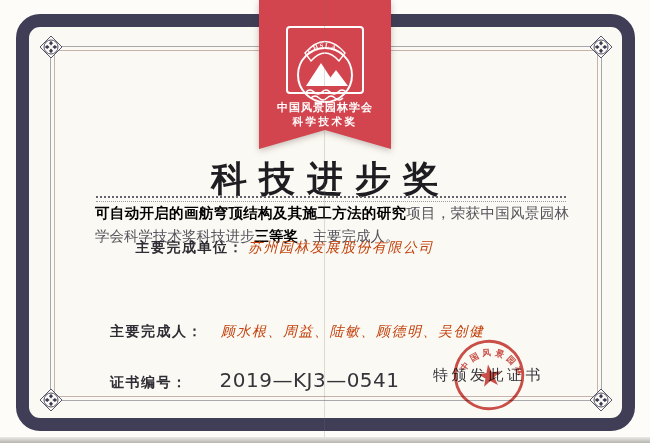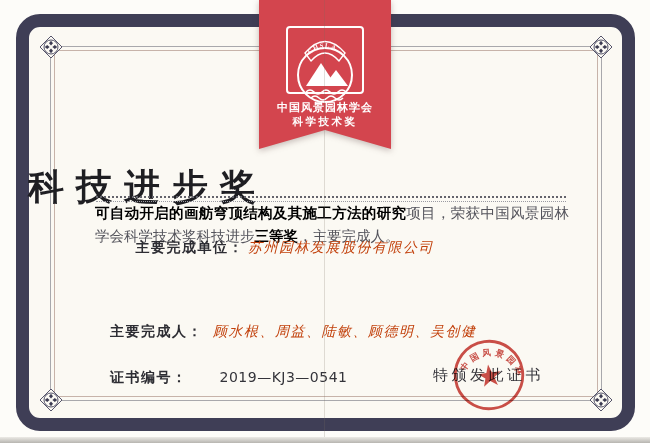--- a/index.html
+++ b/index.html
@@ -19,39 +19,39 @@
   .frame-inner{position:absolute;left:3px;top:3px;right:3px;bottom:3px;
     border:1px solid #c7b3a9;}
   .corner{position:absolute;width:26px;height:26px;z-index:3;}
   .corner.tl{left:-13px;top:-13px}.corner.tr{right:-13px;top:-13px}
   .corner.bl{left:-13px;bottom:-13px}.corner.br{right:-13px;bottom:-13px}
   .ribbon{position:absolute;left:259px;top:0;width:132px;height:150px;z-index:6;
     filter:drop-shadow(0 2px 3px rgba(70,40,40,.3));}
   .ribbon text{font-family:"Liberation Serif","DejaVu Serif",serif;font-weight:bold;}
   .fold-line{position:absolute;left:324px;top:0;width:1px;height:443px;
     background:rgba(120,108,95,.22);z-index:7;pointer-events:none;}
-  .title{position:absolute;left:0;right:0;top:147px;margin:16px;text-align:left;
+  .title{position:absolute;left:0;right:0;top:147px;margin:8px;text-align:center;
     font-size:36px;font-weight:bold;letter-spacing:12px;text-indent:12px;
     color:#1e1e22;z-index:5;font-family:"Liberation Serif","DejaVu Serif",serif;}
   .rule{position:absolute;left:96px;top:196px;width:470px;height:3px;
     border-top:2px dotted #63636b;border-bottom:1px dotted #9a9aa2;z-index:5;}
   .body-par{position:absolute;left:95px;top:203px;width:474px;margin:0;
     font-size:14.5px;line-height:21.5px;text-align:justify;z-index:5;}
   .b-strong{font-weight:bold;font-family:Liberation Mono, monospace;color:#000000;}
   .b-normal{font-family:"Liberation Serif",serif;color:#54545c;}
   .row{position:absolute;left:110px;white-space:nowrap;z-index:5;}
   .row-unit{top:238px}.row-people{top:322px}.row-certno{top:368px}
   .f-label{font:bold 14px "Liberation Sans",sans-serif;color:#2d2d33;letter-spacing:1.5px;}
   .row-unit .f-label{display:inline-block;width:134px;text-align:right;}
-  .row-people .f-label{margin-right:6px;}
+  .row-people .f-label{margin-right:14px;}
   .row-certno .f-label{margin-right:28px;}
   .script-value{font-style:italic;font-size:14px;color:#c2410c;letter-spacing:1.5px;
     font-family:"Liberation Serif","DejaVu Serif",serif;}
   .certno-value{font-family:"DejaVu Sans","Liberation Sans",sans-serif;
-    font-size:14px;color:#34343a;letter-spacing:0.5px;}
+    font-size:20px;color:#34343a;letter-spacing:0.5px;}
   .date{position:absolute;left:433px;top:366px;font-size:15px;color:#35343a;
     letter-spacing:3.5px;z-index:5;font-family:"Liberation Serif",serif;}
   .seal{position:absolute;left:451px;top:337px;width:76px;height:76px;z-index:8;
     opacity:.88;mix-blend-mode:multiply;transform:rotate(-8deg);}
   .seal text{font-family:"Liberation Serif","DejaVu Serif",serif;font-weight:bold;}
 </style>
 </head>
 <body>
 
 <div class="paper"></div>

